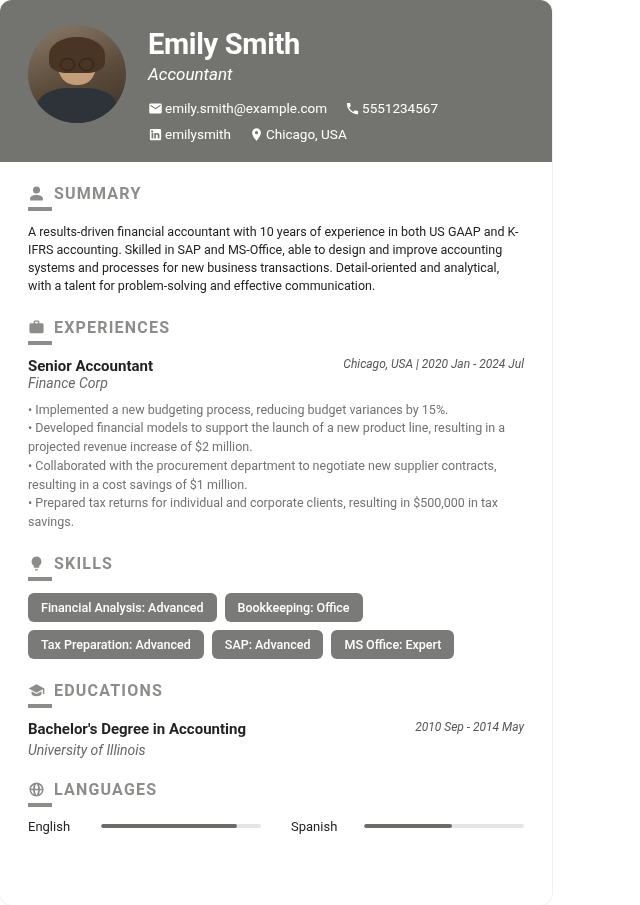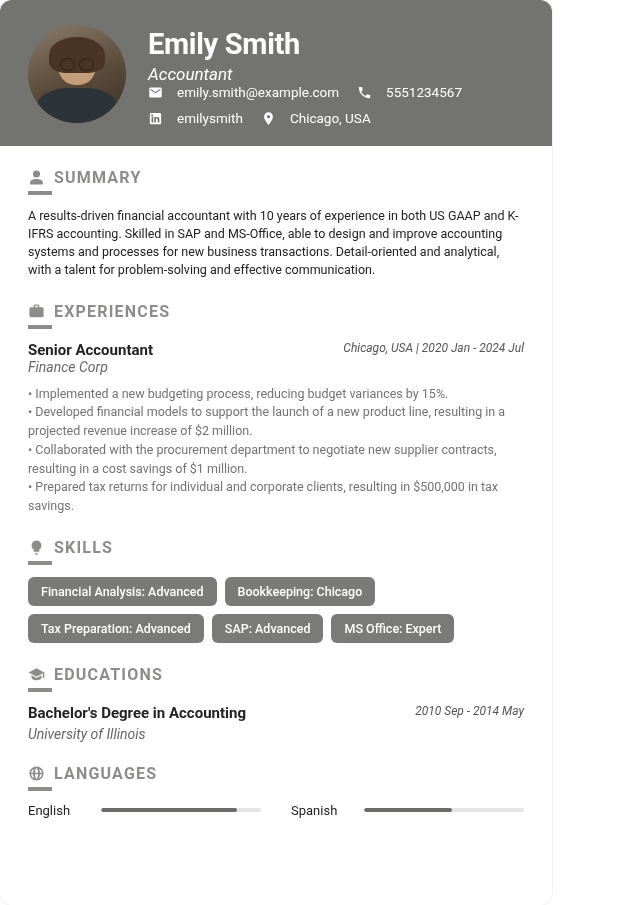--- a/index.html
+++ b/index.html
@@ -9,23 +9,23 @@
 .avatar{width:98px;height:98px;border-radius:50%;background:linear-gradient(160deg,#8a7a6a 0%,#5a4a3a 55%,#3a3028 100%);position:relative;flex-shrink:0;overflow:hidden}
 .avatar::before{content:"";position:absolute;top:18px;left:50%;transform:translateX(-50%);width:38px;height:42px;background:#c49e7a;border-radius:50% 50% 45% 45%}
 .avatar::after{content:"";position:absolute;top:12px;left:50%;transform:translateX(-50%);width:56px;height:36px;background:#4a3524;border-radius:50% 50% 30% 30%}
 .avatar-glasses{position:absolute;top:33px;left:50%;transform:translateX(-50%);width:34px;height:10px;z-index:2}
 .avatar-glasses::before,.avatar-glasses::after{content:"";position:absolute;width:13px;height:11px;border:1.5px solid #2a2218;border-radius:50%;top:0}
 .avatar-glasses::before{left:0}
 .avatar-glasses::after{right:0}
 .avatar-body{position:absolute;bottom:-10px;left:50%;transform:translateX(-50%);width:80px;height:45px;background:#2e333a;border-radius:40% 40% 0 0;z-index:0}
 .header-info{color:#fff;flex:1;padding-top:2px}
 .name{font-size:29px;font-weight:700;margin-bottom:3px;letter-spacing:-0.3px}
-.title{font-size:17px;font-style:italic;font-weight:400}
+.title{font-size:17px;font-style:italic;margin-bottom:16px;font-weight:400}
 .contacts{display:flex;flex-wrap:wrap;gap:10px 18px;font-size:13.5px}
-.contact{display:flex;align-items:center;gap:14px;white-space:nowrap}
+.contact{display:flex;align-items:center;gap:2px;white-space:nowrap}
 .contact svg,.contact .icon{width:15px;height:15px;fill:#fff;flex-shrink:0}
 .body{padding:22px 28px 28px}
 .section{margin-bottom:22px}
 .section-head{display:flex;align-items:center;gap:9px;margin-bottom:4px}
 .section-head svg{width:17px;height:17px;fill:#8c8d8b}
 .section-title{font-size:16px;font-weight:700;color:#8c8d8b;letter-spacing:1.2px;text-transform:uppercase}
 .underline{width:24px;height:4px;background:#8c8d8b;margin-bottom:12px}
 .summary-text{font-size:12.5px;line-height:1.45;color:#222}
 .exp-head{display:flex;justify-content:space-between;align-items:flex-start;margin-bottom:0}
 .exp-title{font-size:15px;font-weight:700;color:#222}
@@ -127,21 +127,21 @@
     <div class="section">
       <div class="section-head">
         <svg viewBox="0 0 24 24">
             <path d="M12 2a7 7 0 00-4 12.7V17a1 1 0 001 1h6a1 1 0 001-1v-2.3A7 7 0 0012 2zm-2 18h4v1a1 1 0 01-1 1h-2a1 1 0 01-1-1v-1z"></path>
           </svg>
         <div class="section-title">SKILLS</div>
       </div>
       <div class="underline"></div>
       <div class="skills-chips" id="skills-chips">
           <div class="chip">Financial Analysis: Advanced</div>
-          <div class="chip">Bookkeeping: Chicago</div>
+          <div class="chip">Bookkeeping: Office</div>
           <div class="chip">Tax Preparation: Advanced</div>
           <div class="chip">SAP: Advanced</div>
           <div class="chip">MS Office: Expert</div>
         </div>
     </div>
 
     <div class="section">
       <div class="section-head">
         <svg viewBox="0 0 24 24">
             <path d="M12 3L1 9l11 6 9-4.9V17h2V9L12 3zM5 13.2V17c0 1.7 3.1 3 7 3s7-1.3 7-3v-3.8l-7 3.8-7-3.8z"></path>

